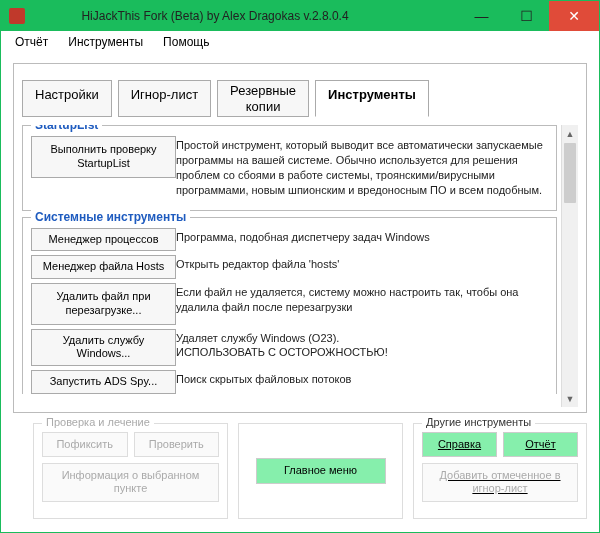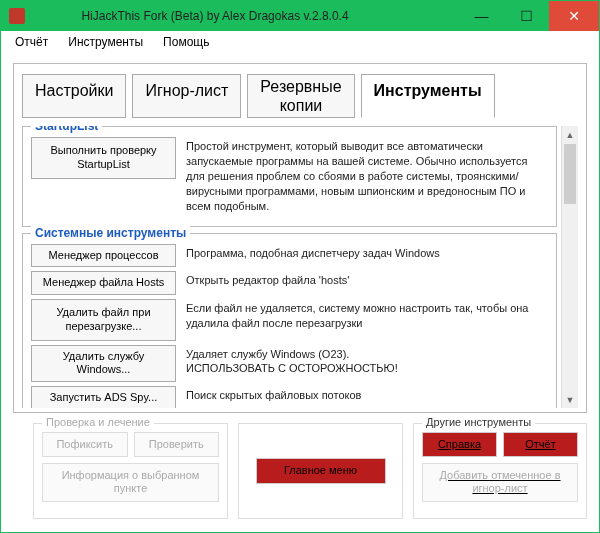--- a/index.html
+++ b/index.html
@@ -9,43 +9,43 @@
 .titlebar-icon { width: 16px; height: 16px; margin: 0 6px 0 8px; background:#c0392b; border-radius:2px; }
 .title-text { flex: 1; text-align: center; color: #222; font-size: 12px; margin-left:-60px; }
 .win-controls { display: flex; height: 100%; }
 .win-btn { width: 45px; display:flex; align-items:center; justify-content:center; color:#222; font-size:14px; }
 .win-close { background:#e04b39; color:#fff; width:50px; }
 .menubar { height: 22px; display:flex; align-items:center; padding:2px 4px; font-size:12px; }
 .menu-item { padding: 2px 10px; }
 .content { position:absolute; top:52px; left:0; right:0; bottom:0; padding:10px 12px 12px 12px; }
 .outer-panel { border:1px solid #bbb; height:350px; padding:10px 8px 8px 8px; position:relative; }
 .tabrow { display:flex; gap:6px; margin-bottom:8px; }
-.tab-btn { font-size:16px; padding:6px 12px; background:#f7f7f7; border:1px solid #aaa; min-width:85px; text-align:center; line-height:1.2; }
+.tab-btn { font-size:13px; padding:6px 12px; background:#f7f7f7; border:1px solid #aaa; min-width:85px; text-align:center; line-height:1.2;margin-top:6px; }
 .tab-btn.wide { padding:2px 12px; }
 .tab-btn.active { background:#fff; border-bottom:1px solid #fff; font-weight:bold; position:relative; }
 .scroll-area { display:flex; }
 .scroll-content { flex:1; overflow:hidden; }
 .scrollbar { width:17px; background:#f0f0f0; border-left:1px solid #ddd; margin-left:4px; position:relative; }
 .scroll-thumb { position:absolute; top:4px; left:2px; right:2px; height:60px; background:#cdcdcd; border-radius:1px; }
 .scroll-arrow { position:absolute; left:0; right:0; height:17px; display:flex; align-items:center; justify-content:center; font-size:9px; color:#666; }
 .group { border:1px solid #bbb; margin-bottom:6px; padding:10px 8px 8px 8px; position:relative; }
 .group-title { position:absolute; top:-8px; left:8px; background:#fff; padding:0 4px; font-size:12px; color:#1e5bbf; font-weight:bold; }
-.row { display:flex; align-items:flex-start; gap:10px; margin-bottom:4px; }
+.row { display:flex; align-items:flex-start; margin-bottom:4px; }
 .tool-btn { font-size:11px; padding:4px 6px; background:#f7f7f7; border:1px solid #aaa; width:145px; text-align:center; flex-shrink:0; line-height:1.25; }
 .tool-btn.tall { padding:6px 6px; }
 .desc { font-size:11px; color:#222; line-height:1.35; padding-top:2px; }
 .bottom { display:flex; gap:10px; margin-top:10px; height:96px;padding-left:20px; }
 .bgroup { border:1px solid #ddd; padding:8px; position:relative; }
 .bgroup-title { position:absolute; top:-8px; left:8px; background:#fff; padding:0 4px; font-size:11px; color:#aaa; }
 .bgroup-title.active { color:#333; }
 .bg1 { width:195px; }
 .bg2 { width:165px; display:flex; flex-direction:column; gap:8px; align-items:center; justify-content:center; }
 .bg3 { flex:1;text-decoration:underline; }
 .bgroup .brow { display:flex; gap:6px; margin-bottom:6px; }
-.bbtn { font-size:11px; padding:5px 8px; background:#b91c1c; border:1px solid #ccc; text-align:center; line-height:1.2; }
+.bbtn { font-size:11px; padding:5px 8px; background:#86efac; border:1px solid #ccc; text-align:center; line-height:1.2; }
 .bbtn.dis { color:#aaa; border-color:#ddd; background:#fafafa; }
 .bbtn.full { width:100%; }
 .bbtn.half { flex:1; }
 .bg3 .brow .bbtn { flex:1; }
 </style>
 </head>
 <body>
 
 <div class="window">
   <div class="titlebar">

